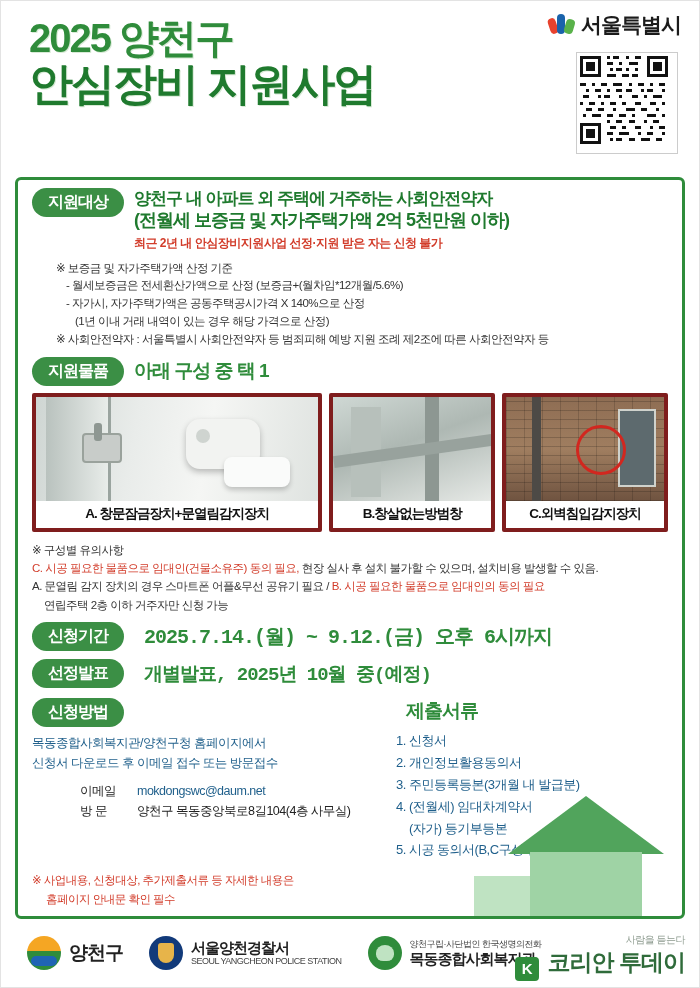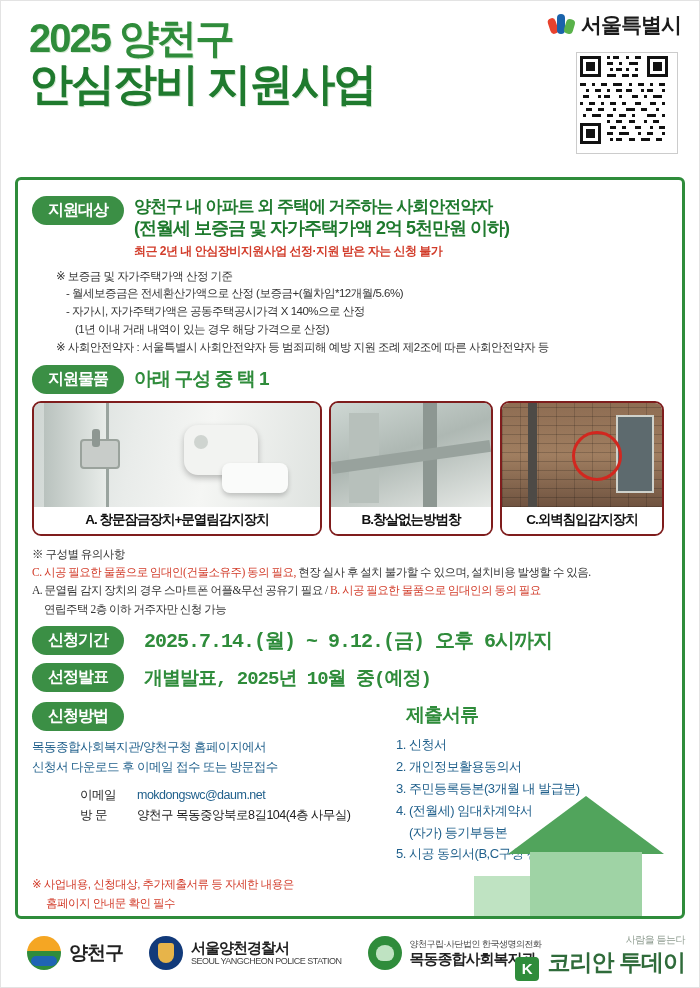--- a/index.html
+++ b/index.html
@@ -52,21 +52,21 @@
     width:94px;height:94px;background:#fff;border:3px solid #fff;
     box-shadow:0 0 0 1px #ccc;
   }
   .qr svg{display:block;}
   
   .body-box{
     position:absolute;left:14px;right:14px;top:176px;bottom:68px;
     border:3px solid #2f8c3b;border-radius:6px;
     background:#ffffff;
     box-sizing:border-box;
-    padding:16px 14px 0 14px;
+    padding:8px 14px 0 14px;
     overflow:hidden;
   }
   .pill{
     display:inline-block;
     background:#3b8f45;color:#fff;border-radius:16px;
     padding:4px 16px;font-size:16px;font-weight:bold;letter-spacing:-1px;
     vertical-align:middle;
   }
   .row{display:flex;align-items:flex-start;gap:10px;}
   .target-text{flex:1;}
@@ -77,21 +77,21 @@
     margin:8px 0 0 24px;font-size:11.5px;color:#333;line-height:1.55;letter-spacing:-0.5px;
   }
   .notes .indent{padding-left:10px;}
   .notes .indent2{padding-left:19px;}
   
   .goods-head{margin-top:8px;display:flex;align-items:center;gap:10px;}
   .goods-pick{font-size:19px;font-weight:bold;color:#2f8c3b;letter-spacing:-1px;}
   .photos{
     display:flex;gap:7px;margin-top:7px;
   }
-  .photo-cell{border:2px solid #7f1d1d;border-radius:9px;overflow:hidden;background:#eee;}
+  .photo-cell{border:4px solid #7f1d1d;border-radius:2px;overflow:hidden;background:#eee;}
   .ph-a{width:286px;}
   .ph-b{width:160px;}
   .ph-c{width:160px;}
   .photo-img{height:104px;position:relative;overflow:hidden;}
   .cap{
     text-align:center;font-size:13.5px;font-weight:bold;color:#111;
     padding:4px 0 5px;letter-spacing:-1px;background:#fff;
   }
   
   .img-a{background:linear-gradient(100deg,#cfd6d3 0%,#e9ecea 35%,#f5f6f4 60%,#dfe3e0 100%);}
@@ -106,21 +106,21 @@
   .img-b .bar2{position:absolute;left:18px;top:10px;width:30px;height:90px;background:#b7c0bb;}
   .img-b .bar3{position:absolute;left:92px;top:0;width:14px;height:104px;background:#8d9792;}
   .img-c{background:linear-gradient(180deg,#8e6d53 0%,#a07e60 50%,#6f5340 100%);}
   .img-c .bricks{position:absolute;inset:0;
     background-image:repeating-linear-gradient(0deg,rgba(0,0,0,.18) 0 1px,transparent 1px 9px),
                      repeating-linear-gradient(90deg,rgba(0,0,0,.15) 0 1px,transparent 1px 18px);}
   .img-c .pipe{position:absolute;left:26px;top:0;width:9px;height:104px;background:#4d4a46;}
   .img-c .circle{position:absolute;left:70px;top:28px;width:44px;height:44px;border:3px solid #d2271f;border-radius:50%;}
   .img-c .win{position:absolute;right:8px;top:12px;width:34px;height:74px;background:#5d6a6e;border:2px solid #cfd2cc;}
   
-  .caution{margin-top:9px;font-size:11.5px;line-height:1.6;letter-spacing:-0.5px;color:#333;font-family:Liberation Serif, serif;}
+  .caution{margin-top:9px;font-size:11.5px;line-height:1.6;letter-spacing:-0.5px;color:#333;}
   .caution .red{color:#d23c2a;}
   .caution .ln{display:block;}
   .caution .sub{padding-left:12px;}
   
   .kv{display:flex;align-items:center;gap:20px;margin-top:8px;font-family:Liberation Mono, monospace;}
   .kv .val{font-size:20px;font-weight:bold;color:#2f8c3b;letter-spacing:-1px;}
   .kv .val2{font-size:19px;font-weight:bold;color:#2f8c3b;letter-spacing:-1px;}
   
   .cols{display:flex;margin-top:10px;gap:14px;}
   .col-left{width:320px;}

